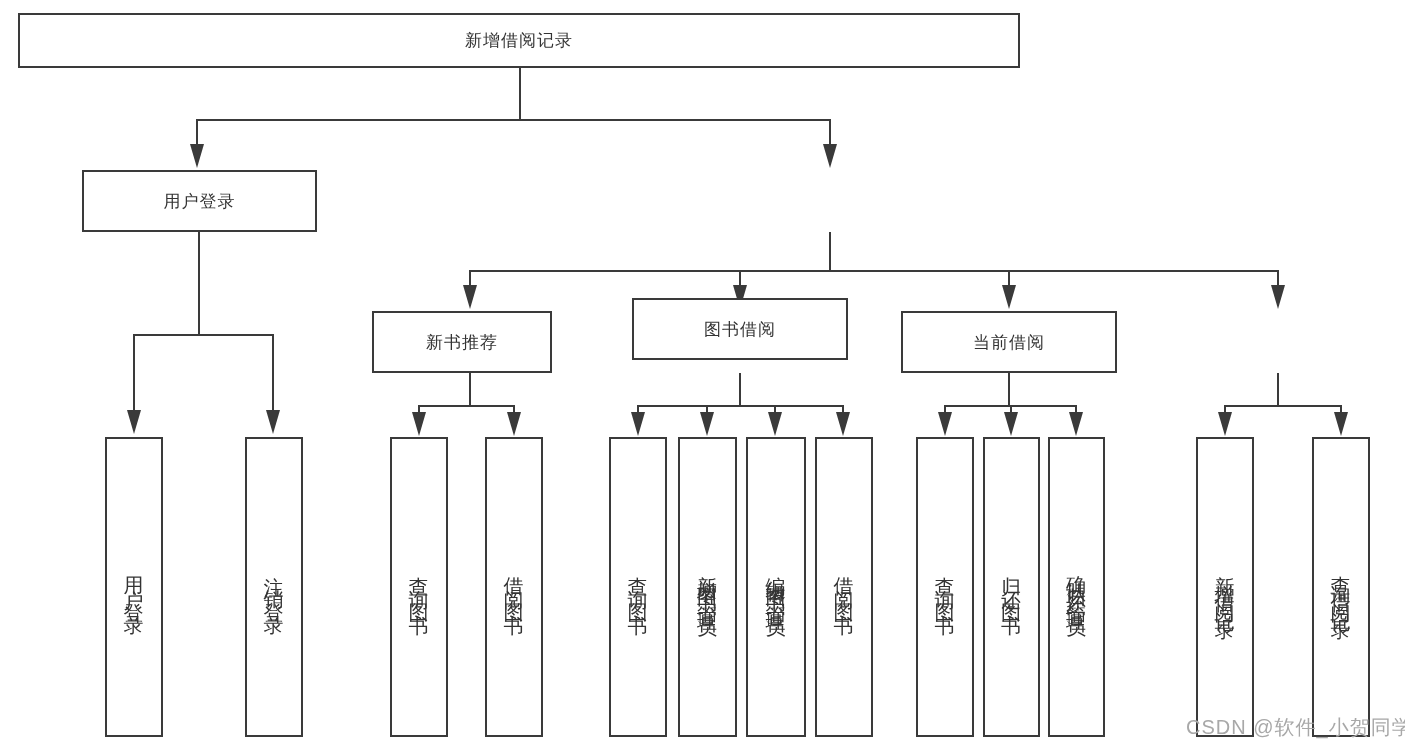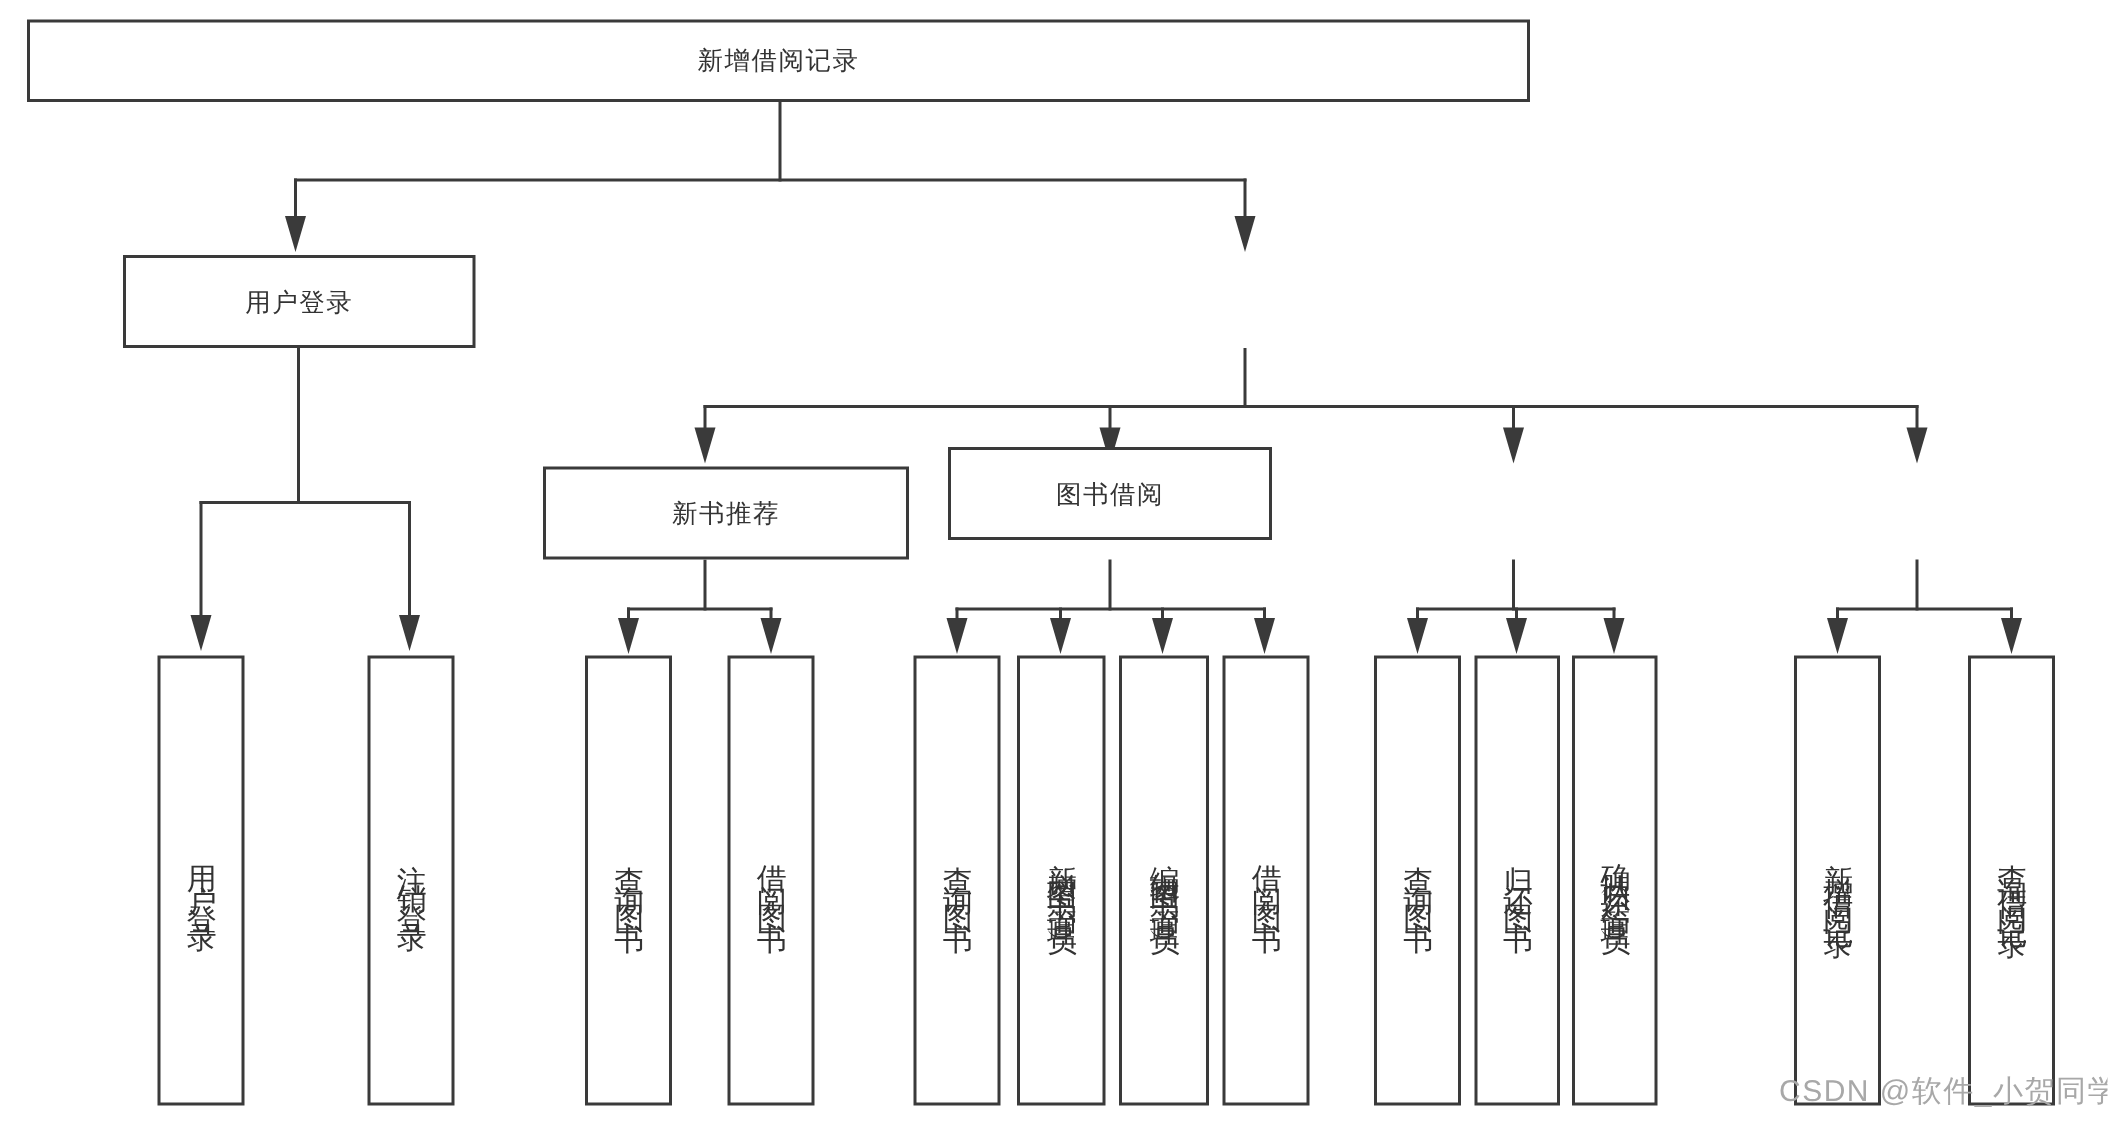--- a/index.html
+++ b/index.html
@@ -124,25 +124,28 @@
   <div class="arrow" style="left:1334px;top:412px"></div>
 
   <div class="hbox" style="left:18px;top:13px;width:1002px;height:55px">
     <span>新增借阅记录</span>
   </div>
 
   <div class="hbox" style="left:82px;top:170px;width:235px;height:62px">
     <span>用户登录</span>
   </div>
 
-  <div class="hbox" style="left:362px;top:311px;width:244px;height:62px">
+  <div class="hbox" style="left:372px;top:311px;width:180px;height:62px">
     <span>新书推荐</span>
   </div>
   <div class="hbox" style="left:632px;top:298px;width:216px;height:62px">
     <span>图书借阅</span>
+  </div>
+  <div class="hbox" style="left:901px;top:311px;width:216px;height:62px">
+    <span>当前借阅</span>
   </div>
 
   <div class="vbox" style="left:105px;width:58px">
     <span class="vt vt-s">用户登录</span>
   </div>
   <div class="vbox" style="left:245px;width:58px">
     <span class="vt vt-s">注销登录</span>
   </div>
 
   <div class="vbox" style="left:390px;width:58px">

